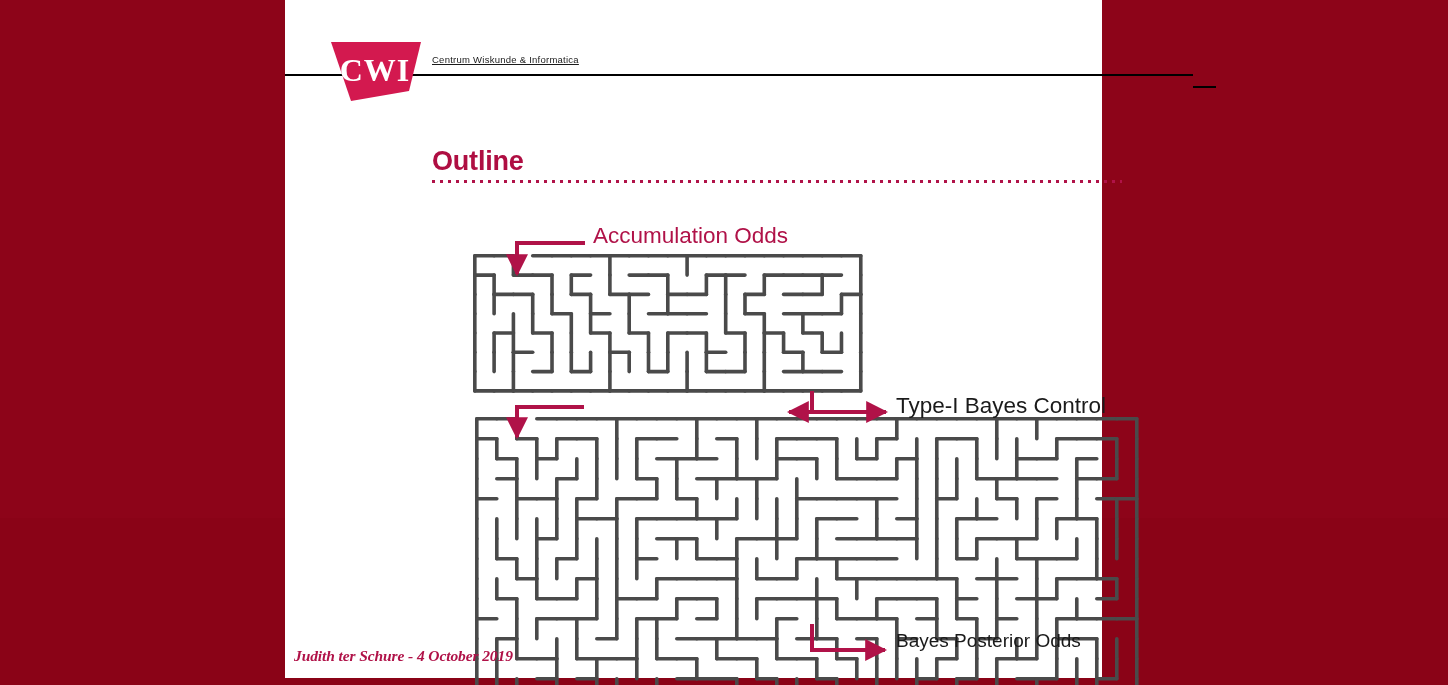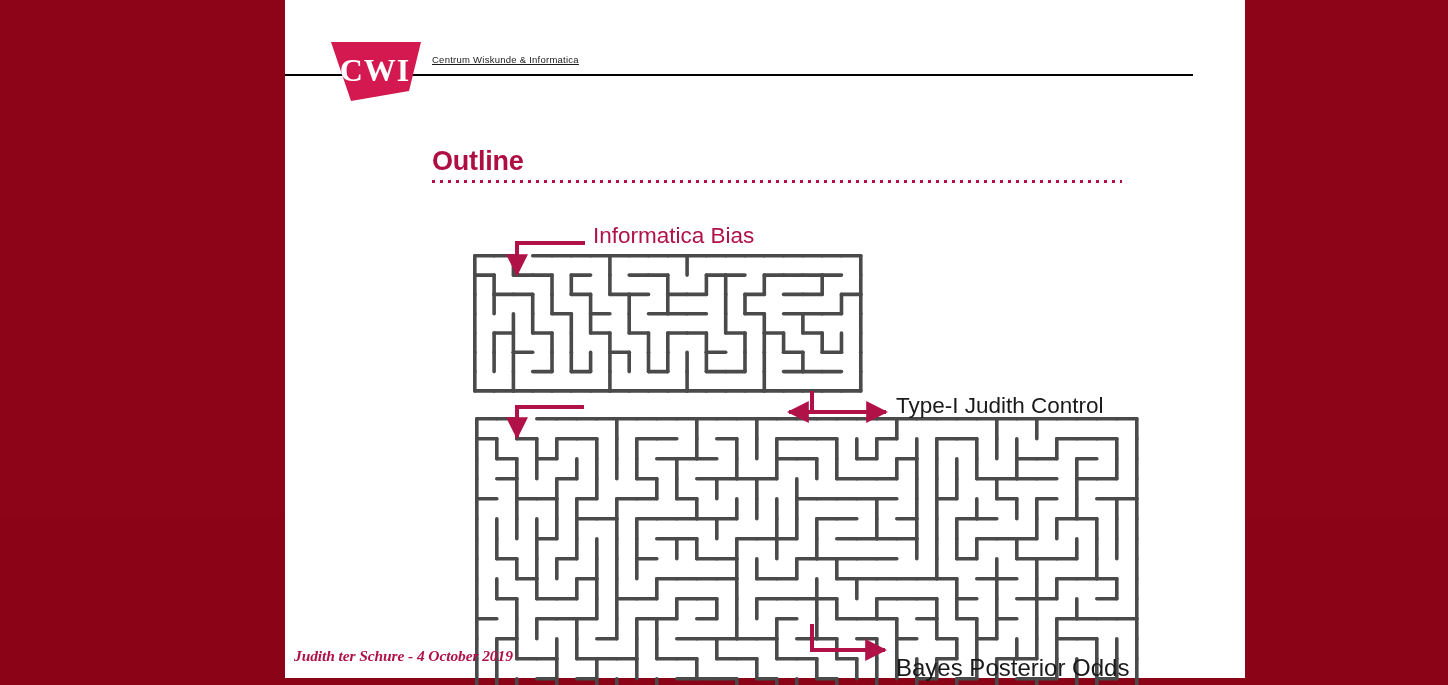--- a/index.html
+++ b/index.html
@@ -15,21 +15,21 @@
     position:absolute; left:0; width:1448px;
     background:#8d0419;
   }
   .bg-seam-top { top:0; height:518px; }
   .bg-seam-bot { top:518px; height:167px; background:#8a0317; }
 
   
   .slide {
     position:absolute;
     left:285px; top:0px;
-    width:960px; height:678px;
+    width:817px; height:678px;
     background:#ffffff;
     overflow:visible;
   }
 
   
   .edge-tick {
     position:absolute;
     left:1193px; top:86px;
     width:23px; height:2px;
     background:#000;
@@ -92,21 +92,21 @@
   .label-pub {
     left:307px; top:387px;
     font-size:22.5px; color:#b01248;
   }
   .label-type1 {
     left:611px; top:393px;
     font-size:22.5px; color:#1a1a1a;
   }
   .label-bayes {
     left:611px; top:630px;
-    font-size:24px; color:#1a1a1a;margin-top:24px;
+    font-size:19px; color:#1a1a1a;
   }
 
   
   .arrows {
     position:absolute; left:0; top:0;
     width:908px; height:678px;
     pointer-events:none;
   }
 
   
@@ -1008,18 +1008,18 @@
           <path d="M0,0 L10,5 L0,10 z" fill="#b01248"></path>
         </marker>
       </defs>
       <polyline points="300,243 232,243 232,274" fill="none" stroke="#b01248" stroke-width="4" stroke-linecap="butt" marker-end="url(#ah)"></polyline>
       <polyline points="299,407 232,407 232,437" fill="none" stroke="#b01248" stroke-width="4" stroke-linecap="butt" marker-end="url(#ah)"></polyline>
       <polyline points="527,391 527,412" fill="none" stroke="#b01248" stroke-width="4" stroke-linecap="butt"></polyline>
       <polyline points="504,412 601,412" fill="none" stroke="#b01248" stroke-width="4" stroke-linecap="butt" marker-end="url(#ah)" marker-start="url(#ah)"></polyline>
       <polyline points="527,624 527,650 600,650" fill="none" stroke="#b01248" stroke-width="4" stroke-linecap="butt" marker-end="url(#ah)"></polyline>
     </svg>
 
-  <div class="label label-accum">Informatica Bias</div>
-  <div class="label label-type1">Type-I Judith Control</div>
+  <div class="label label-accum">Accumulation Odds</div>
+  <div class="label label-type1">Type-I Bayes Control</div>
   <div class="label label-bayes">Bayes Posterior Odds</div>
 
   <div class="footer">Judith ter Schure - 4 October 2019</div>
 </div>
 
 </body></html>

